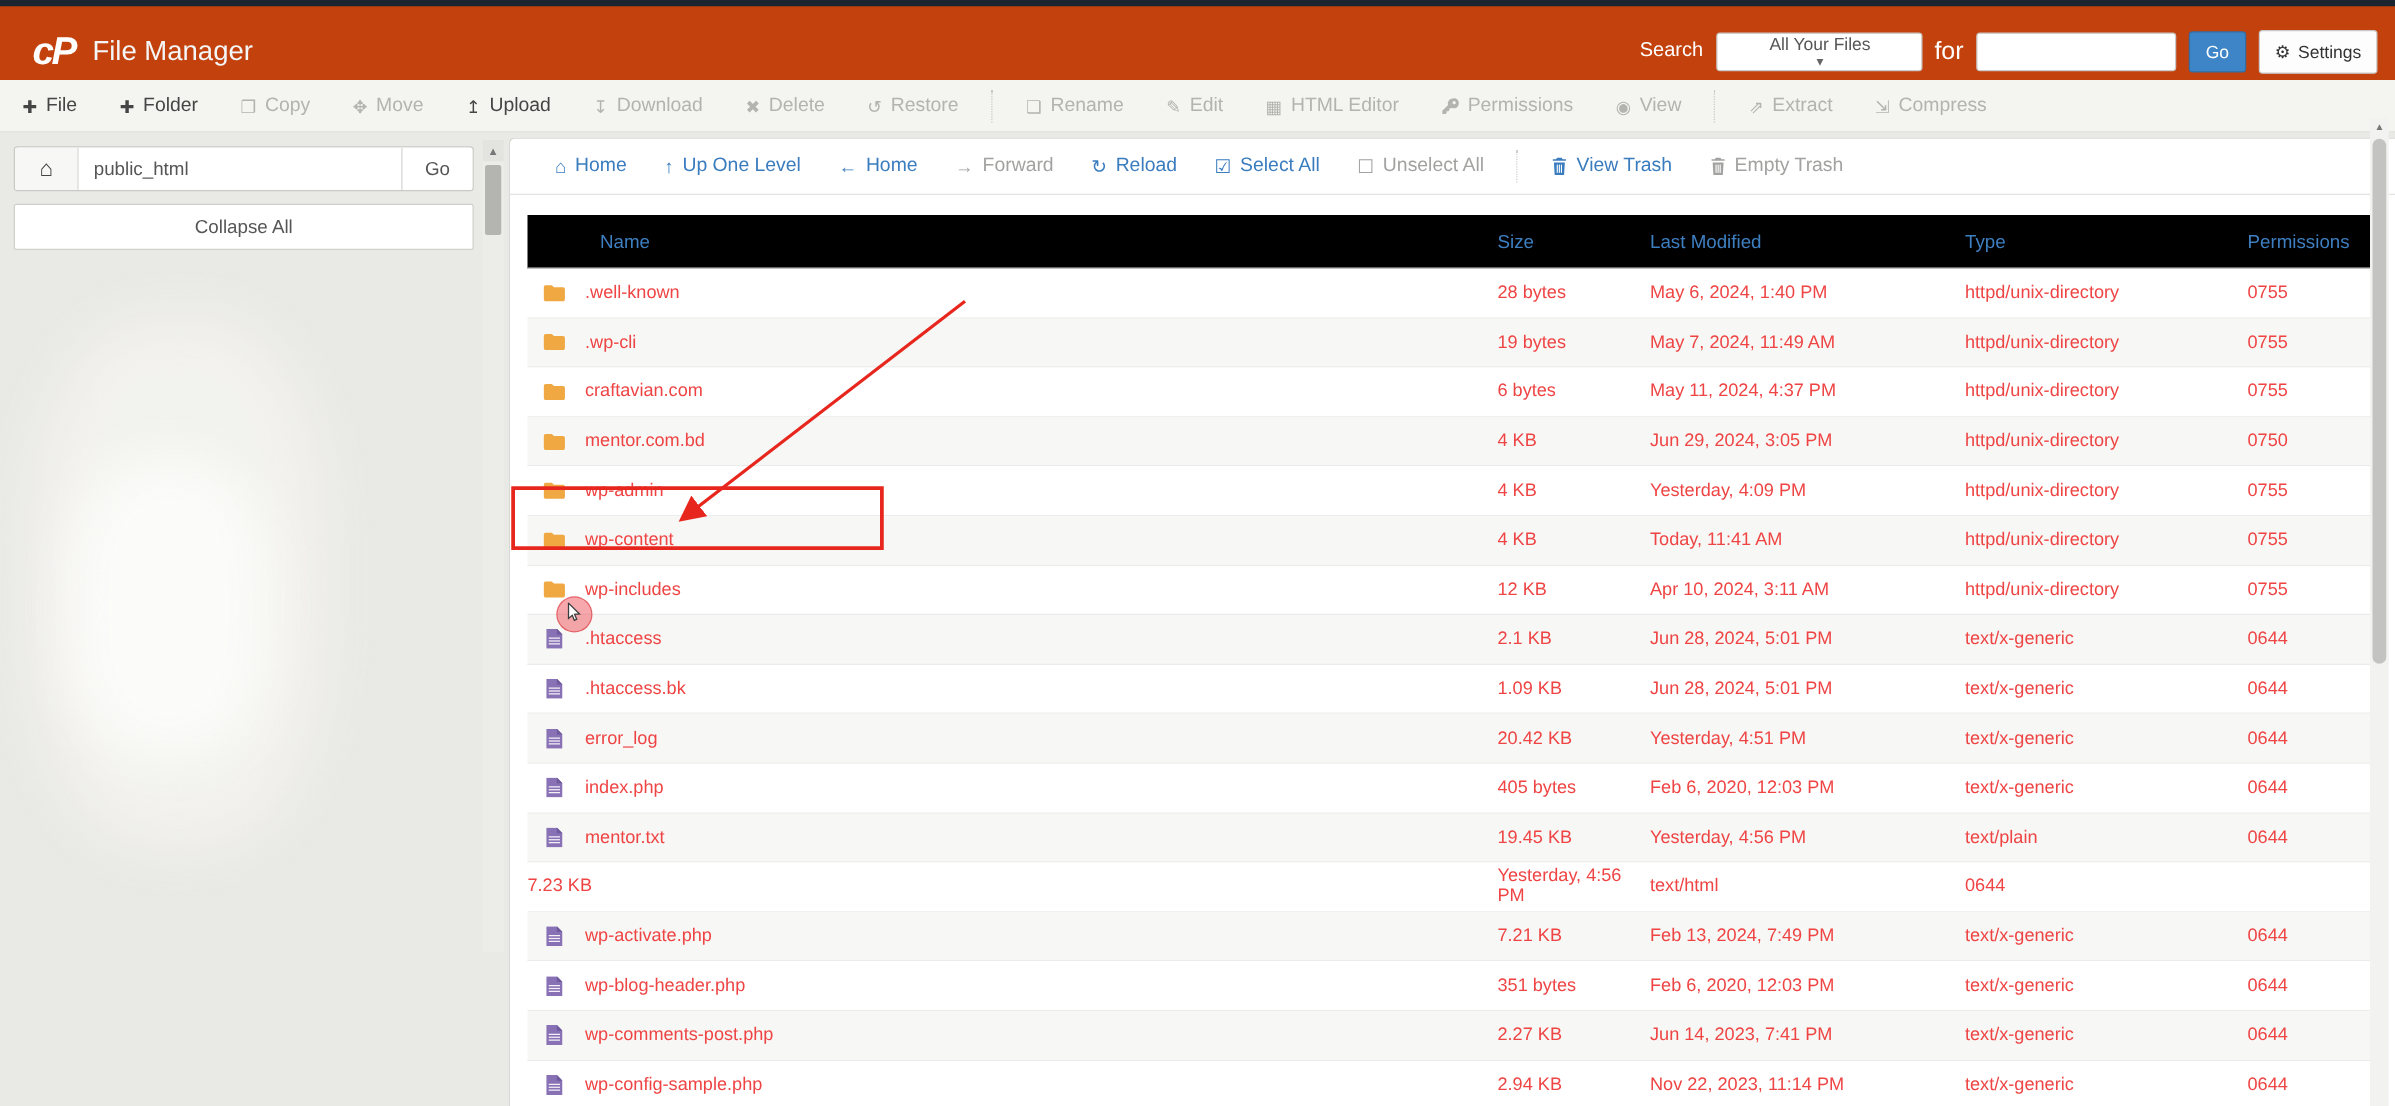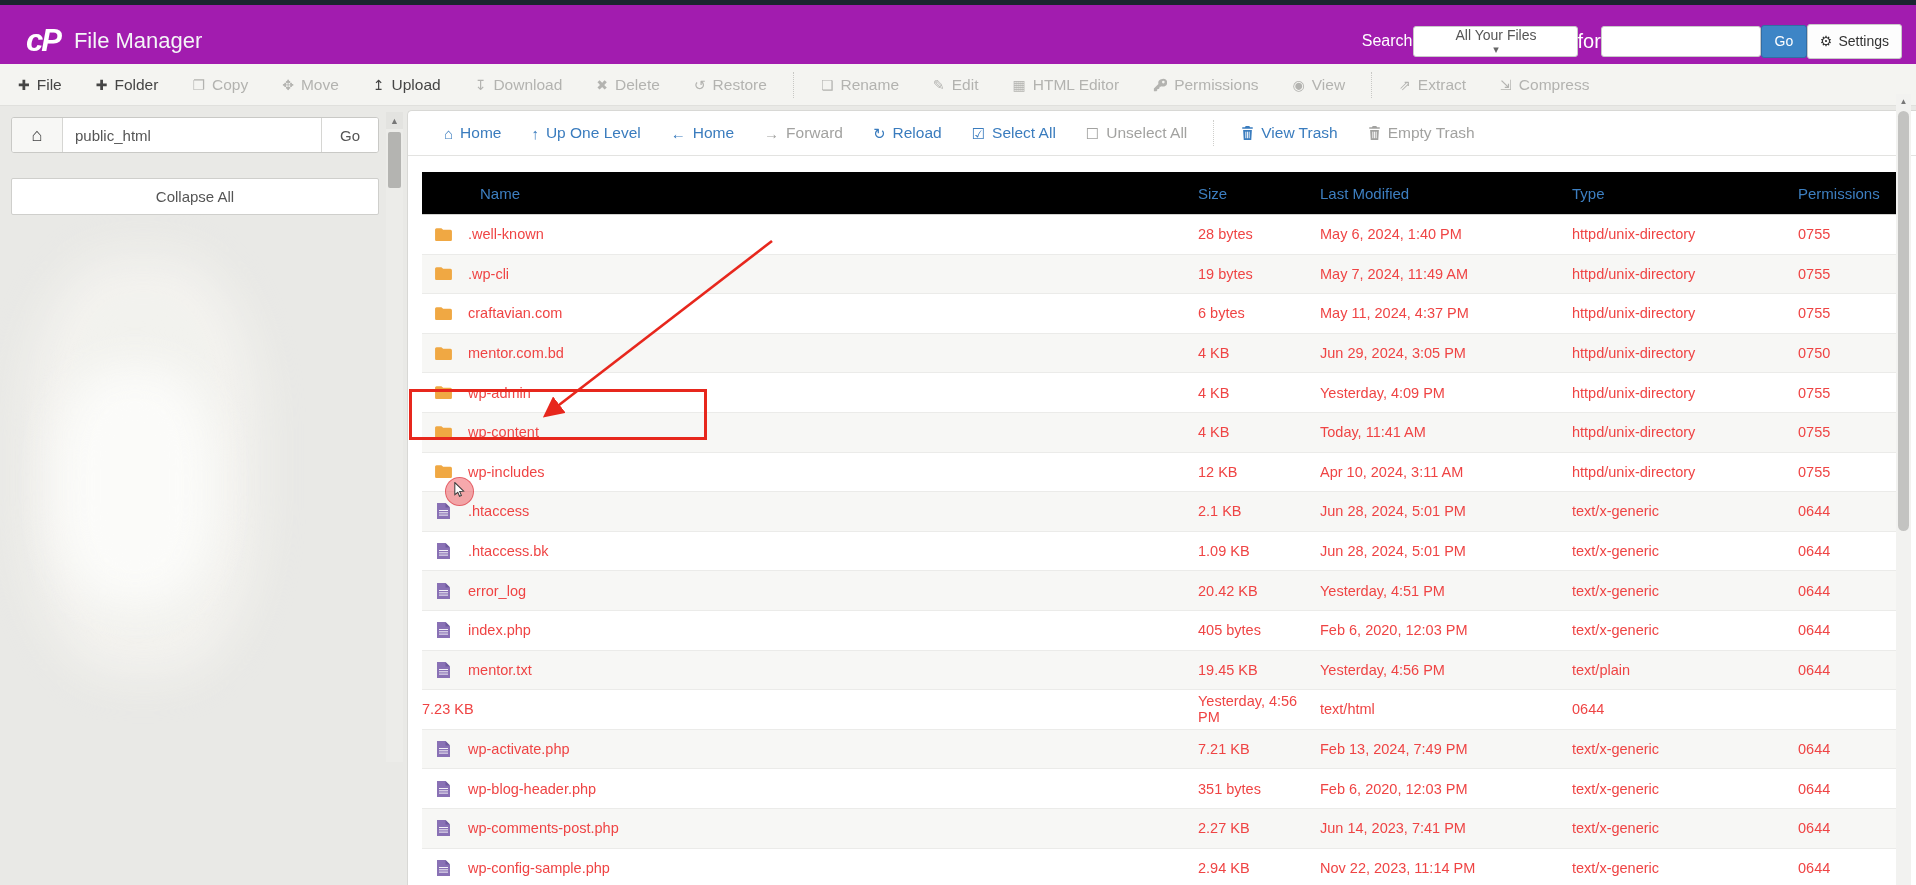--- a/index.html
+++ b/index.html
@@ -5,27 +5,27 @@
   html,body{margin:0;padding:0;}
   body{
     width:1916px;height:885px;overflow:hidden;position:relative;
     background:#e9e9e6;
     font-family:"Liberation Sans","DejaVu Sans",sans-serif;
     -webkit-font-smoothing:antialiased;
   }
   
   .hdr{
     position:absolute;left:0;top:0;width:100%;height:77px;box-sizing:border-box;
-    background:#a21caf;border-top:5px solid #1a2530;
+    background:#c2410c;border-top:5px solid #1a2530;
     display:flex;align-items:center;color:#fff;
   }
   .logo{font-size:31px;font-weight:800;font-style:italic;letter-spacing:-2px;
         margin-left:26px;color:#fff;}
   .hdr-title{font-size:22px;font-weight:400;margin-left:14px;color:#f4f6f7;}
-  .search-area{margin-left:auto;display:flex;align-items:center;margin-right:14px;}
+  .search-area{margin-left:auto;display:flex;align-items:center;gap:10px;margin-right:14px;}
   .search-lbl{font-size:16px;color:#fff;}
   .sel{
     width:165px;height:31px;background:#fff;border:1px solid #c9c9c9;border-radius:3px;
     display:flex;align-items:center;justify-content:space-between;
     padding:0 8px 0 10px;font-size:14px;color:#555;box-sizing:border-box;flex-direction:column;
   }
   .sel .chev{font-size:11px;color:#666;}
   .for-lbl{font-size:20px;color:#fff;}
   .inp{width:160px;height:31px;border:1px solid #c9c9c9;border-radius:3px;background:#fff;
        box-sizing:border-box;padding:0 8px;font-size:14px;color:#333;outline:none;}
@@ -50,21 +50,21 @@
     background:#fff;border:1px solid #c9c9c6;border-radius:3px;display:flex;align-items:stretch;overflow:hidden;
   }
   .home-btn{width:50px;background:#f7f7f5;border-right:1px solid #d6d6d3;display:flex;
             align-items:center;justify-content:center;font-size:18px;color:#444;}
   .path-input{flex:1;border:0;outline:none;font-size:15px;color:#555;padding:0 12px;background:#fff;}
   .path-go{width:56px;border-left:1px solid #d6d6d3;display:flex;align-items:center;
            justify-content:center;font-size:15px;color:#555;background:#fff;}
   .collapse-btn{
     position:absolute;left:11px;top:57px;width:368px;height:37px;box-sizing:border-box;
     background:#fff;border:1px solid #cfcfcc;border-radius:2px;display:flex;align-items:center;
-    justify-content:center;font-size:15px;color:#555;margin-top:15px;
+    justify-content:center;font-size:15px;color:#555;
   }
   .blur-blob{position:absolute;border-radius:40%;filter:blur(22px);}
   .b1{left:28px;top:150px;width:230px;height:420px;background:#f4f3ef;opacity:.9;}
   .b2{left:55px;top:260px;width:160px;height:240px;background:#fbfbf9;}
   .side-scroll{position:absolute;left:386px;top:112px;width:17px;height:650px;background:#ecece9;}
   .side-scroll .arr{height:17px;display:flex;align-items:center;justify-content:center;
                     font-size:9px;color:#777;background:#e3e3e0;}
   .side-thumb{position:absolute;left:2px;top:20px;width:13px;height:56px;background:#b4b4b1;border-radius:2px;}
   
   .panel{

